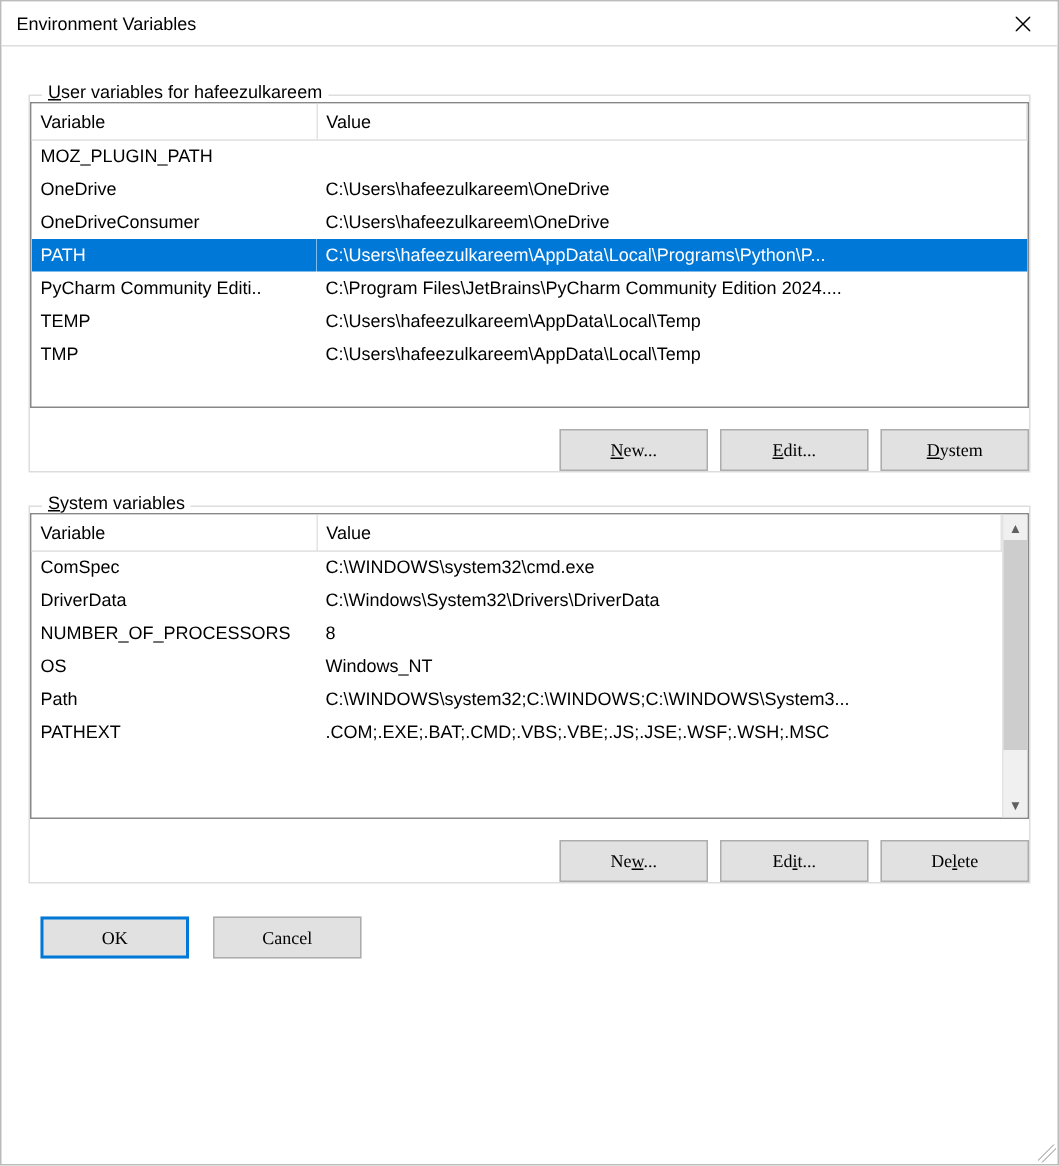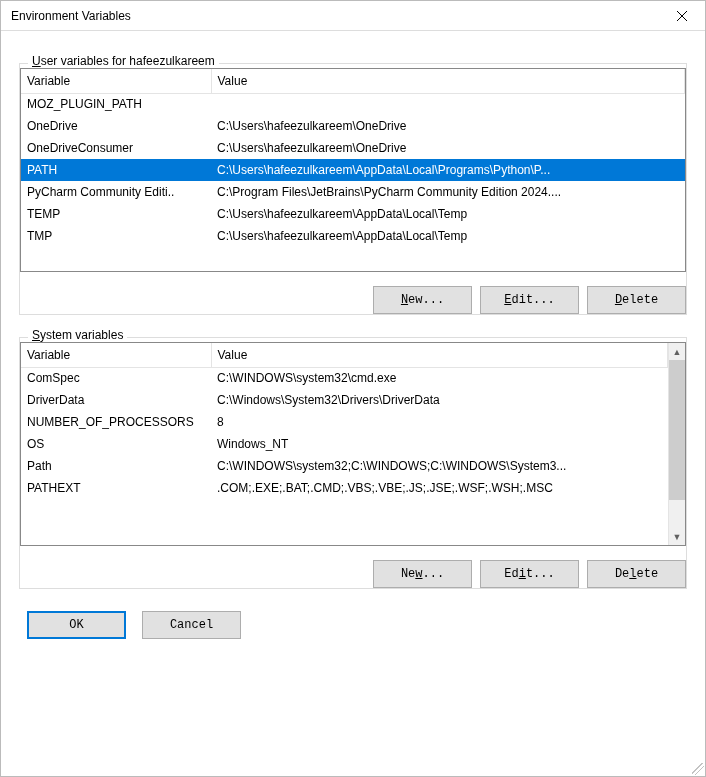--- a/index.html
+++ b/index.html
@@ -86,21 +86,21 @@
     margin-top: 14px;
     display: flex;
     justify-content: flex-end;
     gap: 8px;
   }
   button.win {
     min-width: 99px;
     height: 28px;
     background: #e1e1e1;
     border: 1px solid #adadad;
-    font-family: Liberation Mono, monospace;
+    font-family: Liberation Serif, serif;
     font-size: 12px;
     padding: 0 8px;
     cursor: default;
   }
   button.win.primary { border: 2px solid #0078d7; background: #e1e1e1; }
   .underline { text-decoration: underline; }
   .sys-scrollbar {
     width: 17px;
     background: #f0f0f0;
     display: flex;
@@ -203,21 +203,21 @@
             <tr>
               <td class="col-var">TMP</td>
               <td>C:\Users\hafeezulkareem\AppData\Local\Temp</td>
             </tr>
           </tbody>
       </table>
     </div>
     <div class="btn-row">
       <button class="win"><span class="underline">N</span><span>ew...</span></button>
       <button class="win"><span class="underline">E</span><span>dit...</span></button>
-      <button class="win"><span class="underline">D</span><span>elete</span></button>
+      <button class="win"><span class="underline">D</span><span>ystem</span></button>
     </div>
   </div>
 
   <div class="group">
     <div class="group-label">
       <span class="underline">S</span><span>ystem variables</span>
     </div>
     <div class="table-wrap sys-table-wrap">
       <div class="sys-rows-wrap">
         <table>

